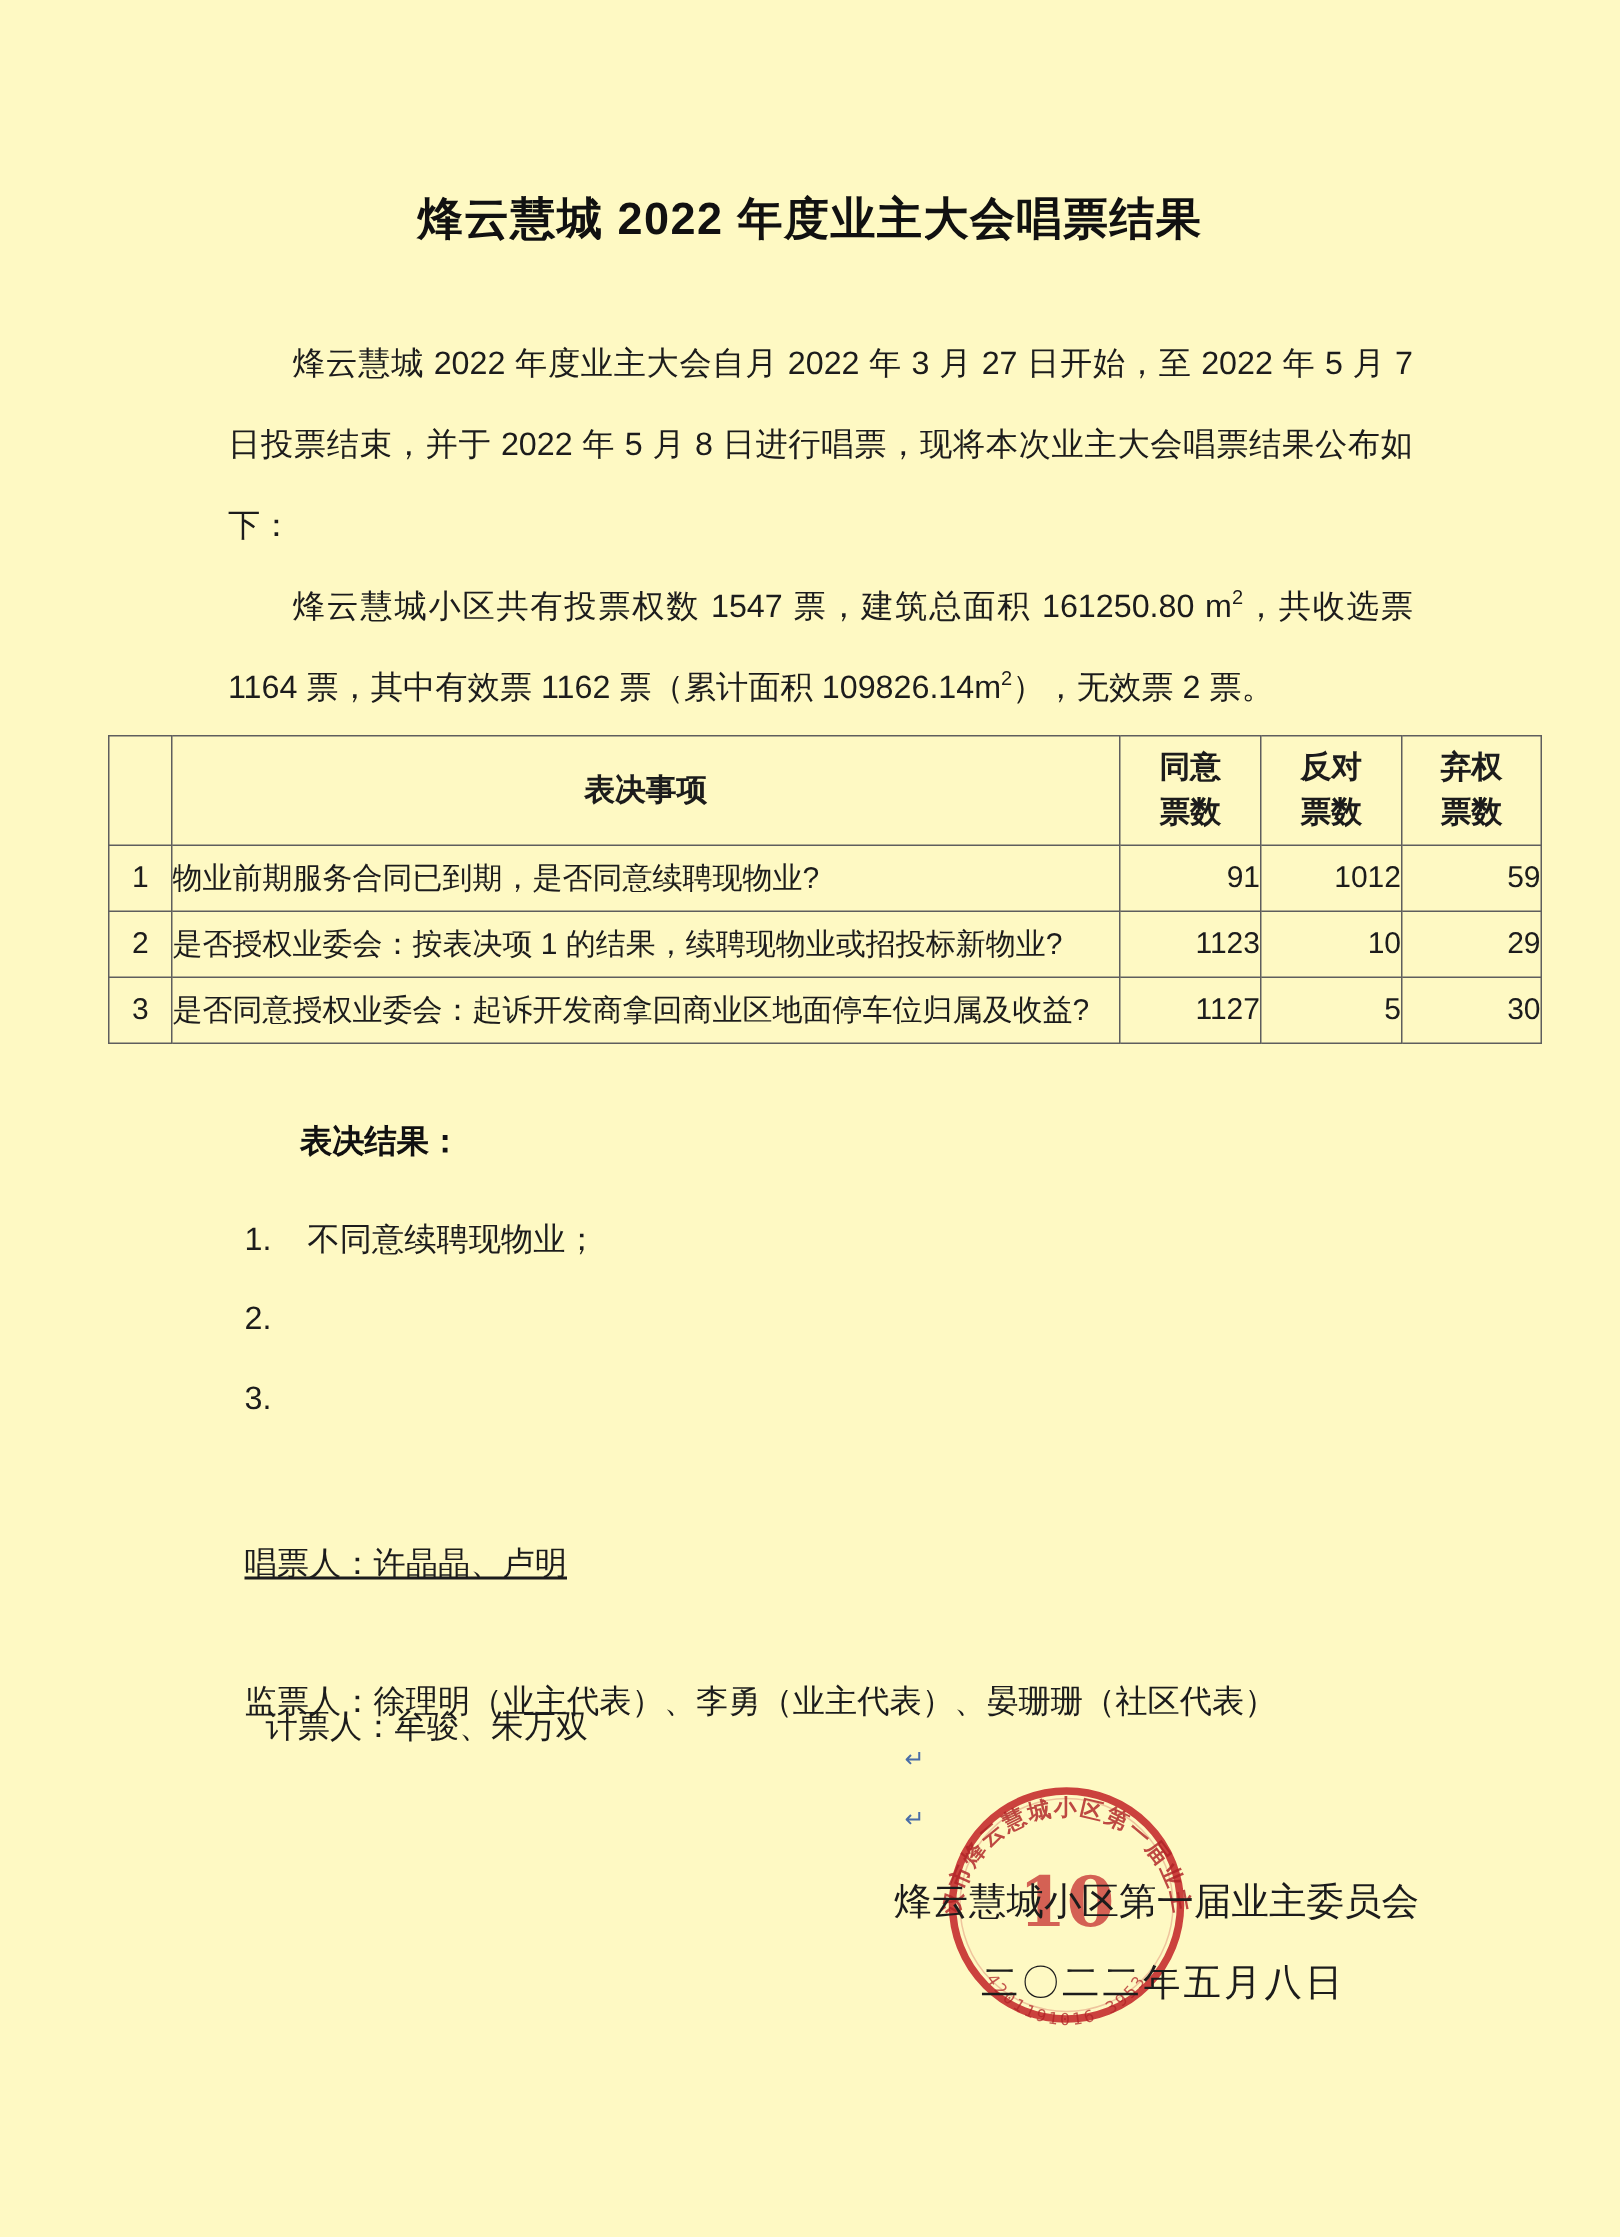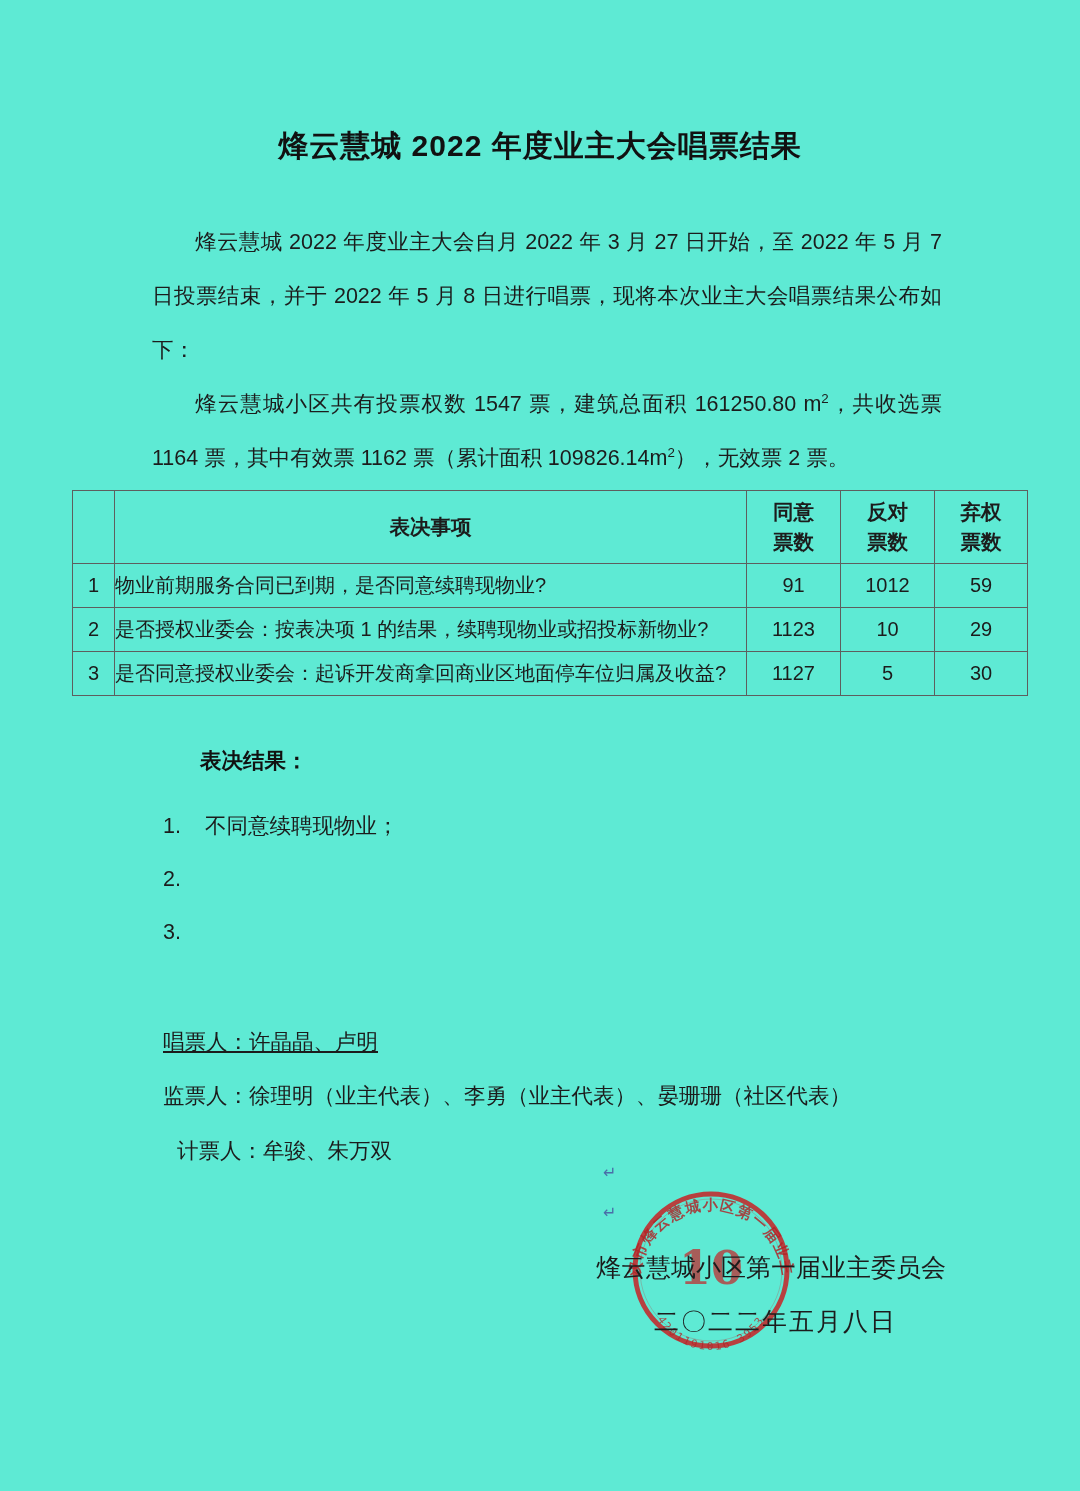--- a/index.html
+++ b/index.html
@@ -12,21 +12,21 @@
     height: 1491px;
     position: relative;
     font-family: "Liberation Sans", "DejaVu Sans", sans-serif;
     color: #1a1a1a;
     overflow: hidden;
   }
 
   .page {
     position: absolute;
     inset: 0;
-    background: #5eead4;
+    background: #fef9c3;
   }
 
   
   .doc-title {
     position: absolute;
     top: 126px;
     left: 0;
     width: 1080px;
     text-align: center;
     font-size: 30px;
@@ -97,21 +97,21 @@
     text-align: center;
     font-size: 20px;
   }
   .cell-item {
     text-align: left;
     padding-left: 11px;
     font-size: 20px;
     white-space: nowrap;
   }
   .cell-num {
-    text-align: center;
+    text-align: right;
     font-size: 20px;
   }
   .hdr-idx { border-right-color: transparent; }
 
   
   .results-heading {
     position: absolute;
     top: 746px;
     left: 200px;
     font-size: 21.5px;
@@ -143,21 +143,21 @@
 
   
   .sig-line {
     position: absolute;
     left: 163px;
     font-size: 21.5px;
     color: #1c1c1c;
     white-space: nowrap;
   }
   #sig-1 { top: 1027px; text-decoration: underline; }
-  #sig-2 { top: 1081px; }
+  #sig-2 { top: 1119px; }
   #sig-3 { top: 1136px; margin-left: 14px; }
 
   
   .pilcrow {
     position: absolute;
     font-size: 16px;
     color: #4a6ea8;
     font-family: "DejaVu Sans", sans-serif;
   }
   #pilcrow-1 { top: 1163px; left: 603px; }

